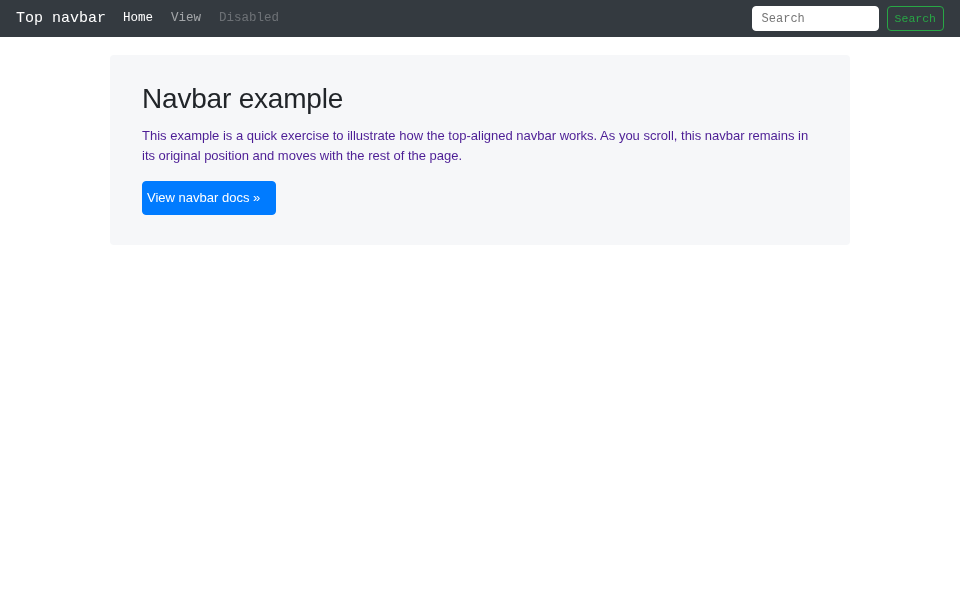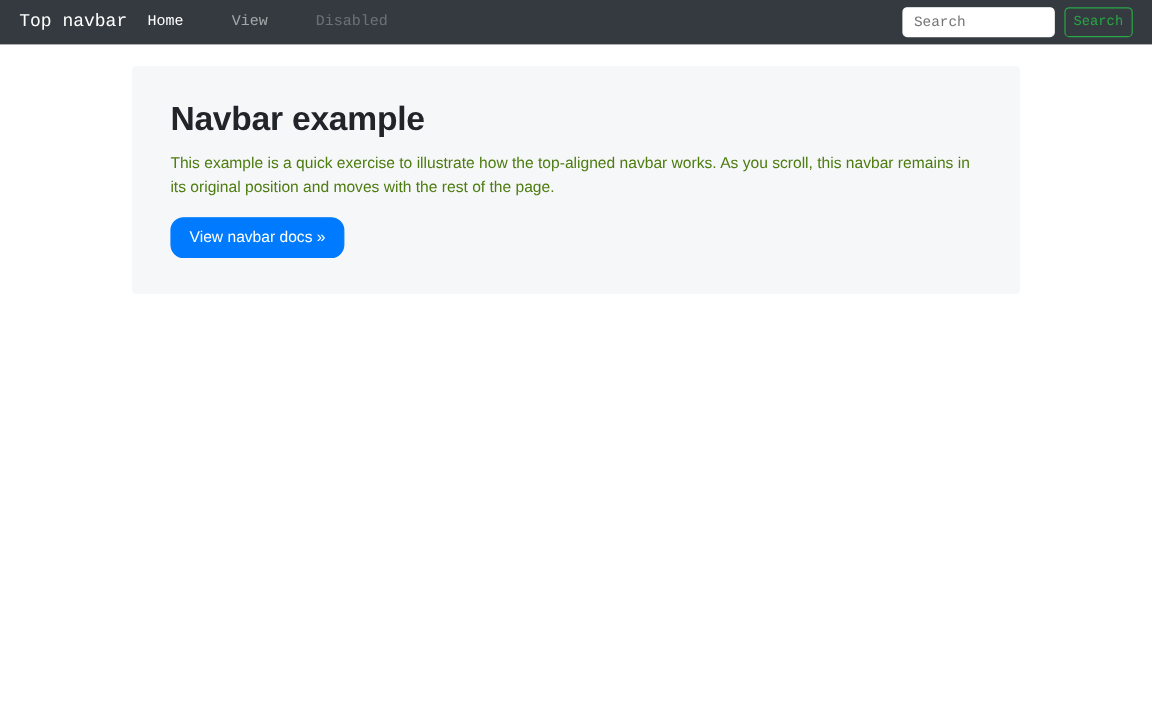--- a/index.html
+++ b/index.html
@@ -30,21 +30,20 @@
     margin-right: 8px;
     white-space: nowrap;
     cursor: pointer;
   }
   .navbar-nav {
     display: flex;
     align-items: flex-start;
     list-style: none;
     margin: 0;
     padding: 0;
-    gap: 22px;
   }
   .nav-item { display: block; }
   .nav-link {
     display: block;
     padding: 4px 9px;
     font-size: 12.5px;
     line-height: 1;
     text-decoration: none;
     cursor: pointer;
   }
@@ -91,42 +90,42 @@
   }
   .jumbotron {
     margin-top: 18px;
     background: #f6f7f9;
     border-radius: 4px;
     padding: 27px 32px 30px 32px;
   }
   .jumbotron h1 {
     margin: 0 0 10px 0;
     font-size: 28px;
-    font-weight: 700;
+    font-weight: 400;
     line-height: 1.2;
     color: #212529;
     letter-spacing: -0.2px;
   }
   .jumbotron p {
     margin: 0 0 15px 0;
     font-size: 13px;
     line-height: 20px;
-    color: #4d7c0f;
+    color: #4c1d95;
     max-width: 678px;
   }
   .cta-btn {
     display: inline-block;
     background: #007bff;
     color: #ffffff;
     font-size: 13px;
     font-family: inherit;
     line-height: 1;
-    padding: 9px 15px 10px 15px;
+    padding: 9px 15px 10px 4px;
     border: 1px solid #007bff;
-    border-radius: 11px;
+    border-radius: 4px;
     text-decoration: none;
     cursor: pointer;
   }
 </style>
 </head>
 <body>
 
 <nav class="navbar">
   <a class="navbar-brand">Top navbar</a>
 

